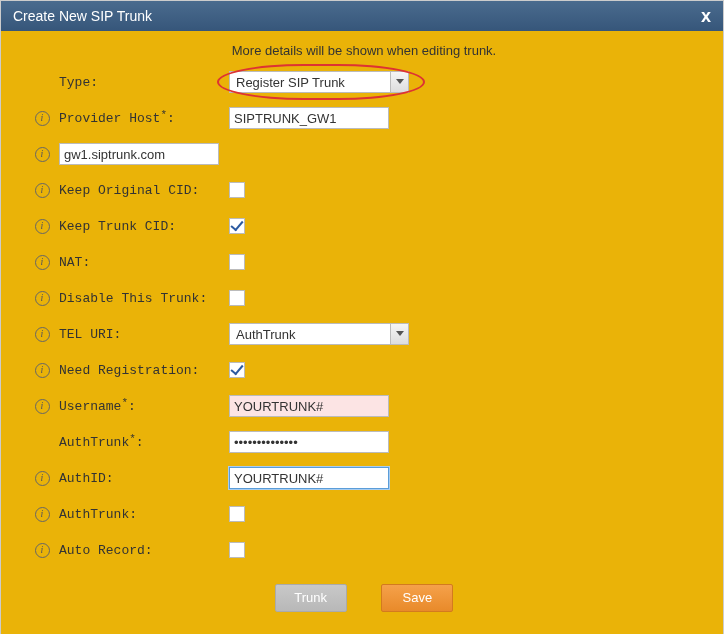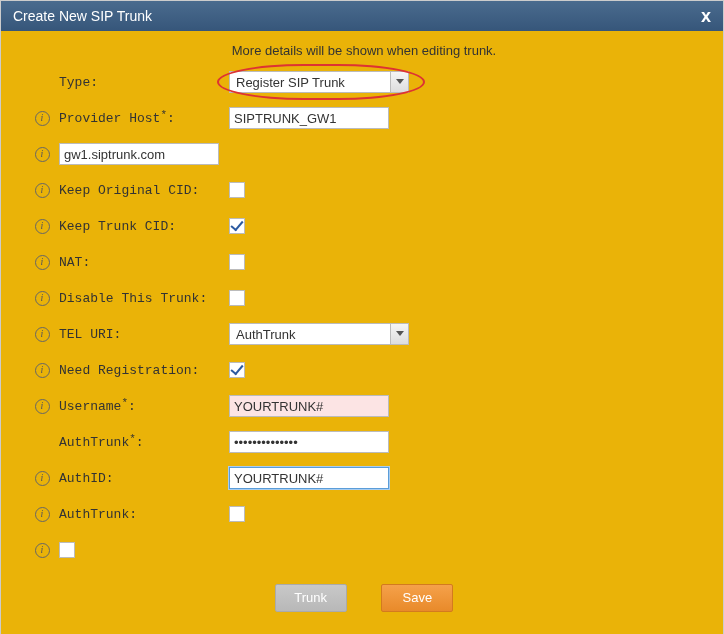--- a/index.html
+++ b/index.html
@@ -321,20 +321,21 @@
       <div class="labelcell">AuthTrunk:</div>
       <div class="fieldcell">
           <span class="chk"></span>
         </div>
     </div>
 
     <div class="row">
       <div class="iconcell">
           <div class="info-icon">i</div>
         </div>
+      <div class="labelcell">Auto Record:</div>
       <div class="fieldcell">
           <span class="chk"></span>
         </div>
     </div>
 
     <div class="footer">
       <span class="btn">Trunk</span>
       <span class="btn primary">Save</span>
     </div>
   </div>

